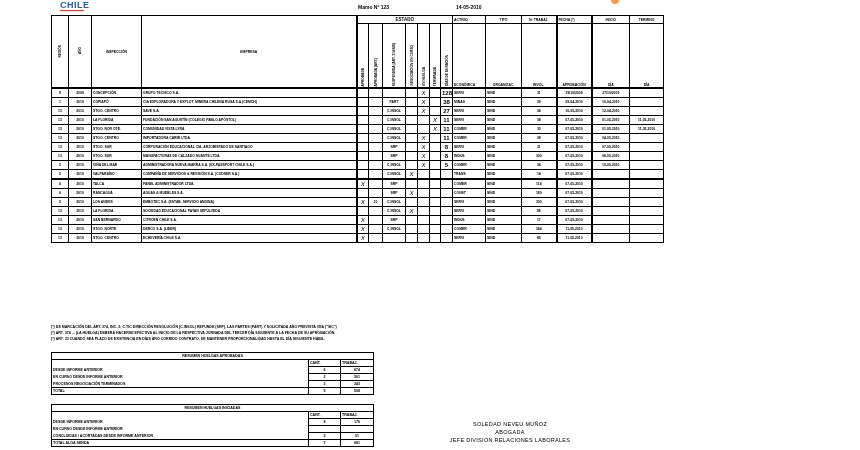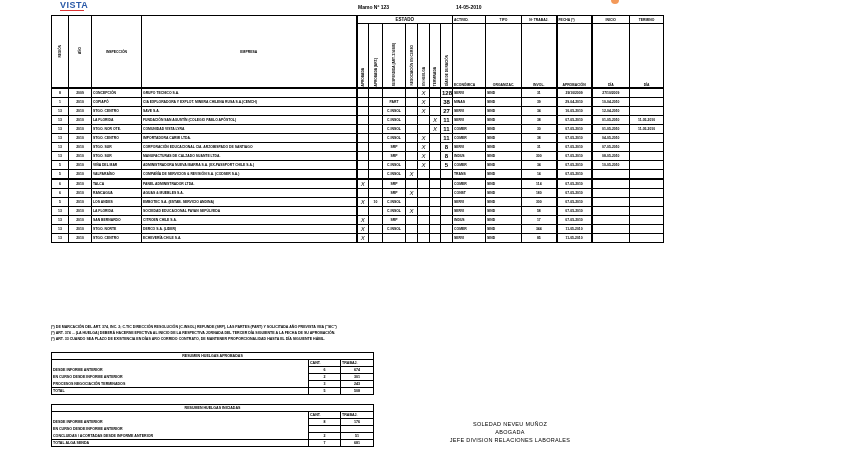--- a/index.html
+++ b/index.html
@@ -23,21 +23,21 @@
   .notes{position:absolute;left:51px;top:324px;font-size:3.6px;font-weight:bold;line-height:6px;}
   table.sum{position:absolute;left:51px;border-collapse:collapse;table-layout:fixed;width:322px;}
   table.sum td{border:1px solid #000;font-size:3.6px;font-weight:bold;padding:0 1px;height:6px;white-space:nowrap;}
   table.sum td.t{text-align:center;}
   table.sum td.nb{border-top:none;border-bottom:none;}
   .sig{position:absolute;left:430px;top:420px;width:160px;text-align:center;font-size:5.5px;line-height:8px;letter-spacing:0.3px;}
 </style>
 </head>
 <body>
 
-<div class="logo">VISTA</div>
+<div class="logo">CHILE</div>
 <div class="hdr-title">Mamo Nº 123</div>
 <div class="hdr-date">14-05-2010</div>
 <div class="logo-r"></div>
 
 <table class="main">
   <colgroup>
     <col style="width:17px">
       <col style="width:23px">
       <col style="width:50px">
       <col style="width:215px">

